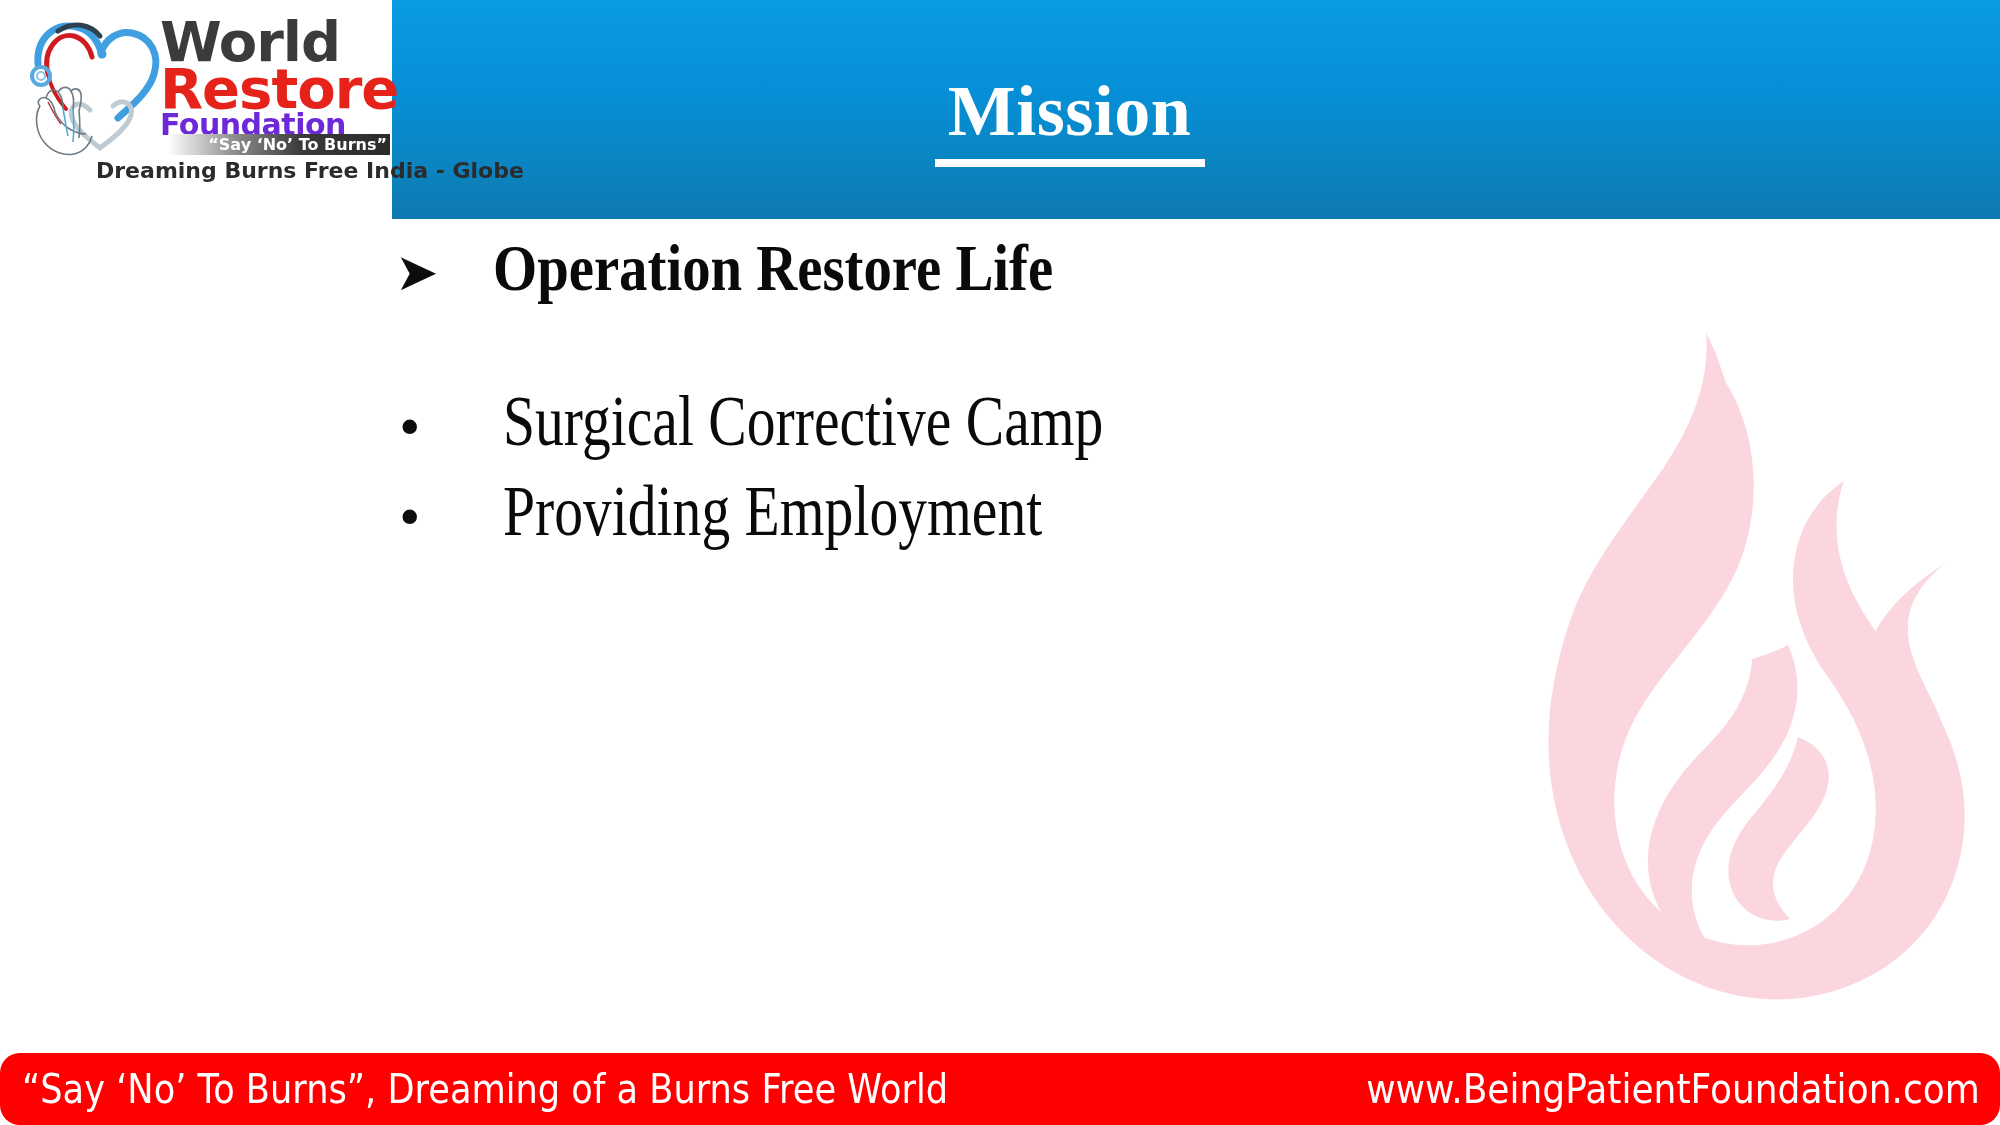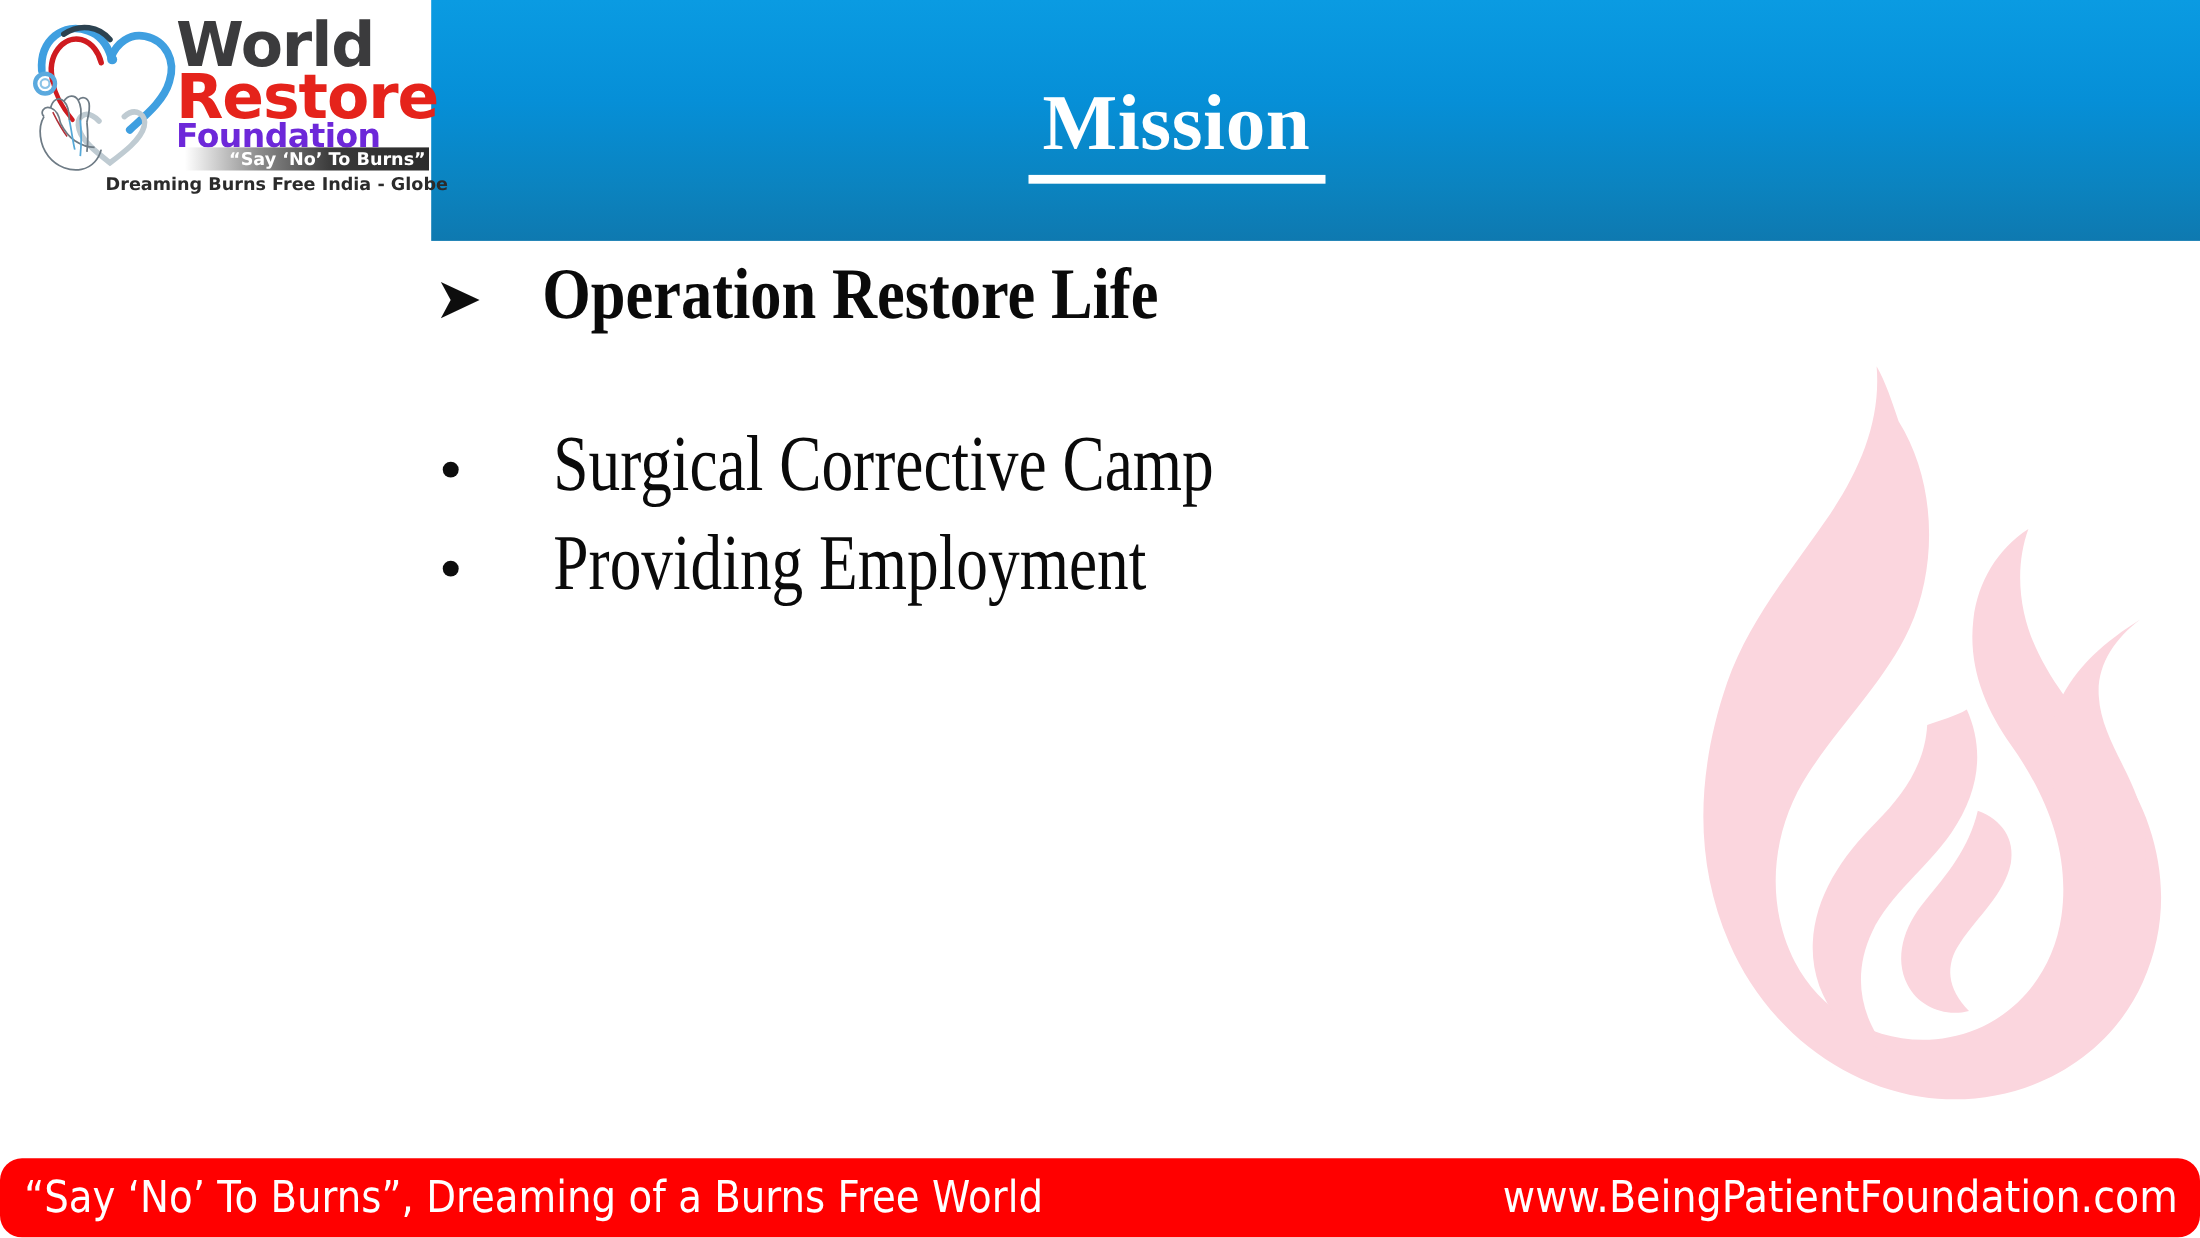--- a/index.html
+++ b/index.html
@@ -130,21 +130,21 @@
   .logo-subtagline {
     position: absolute;
     left: 78px;
     top: 152px;
     width: 294px;
     text-align: center;
   }
   .logo-subtagline span {
     font-family: "DejaVu Sans", "Liberation Sans", sans-serif;
     font-weight: bold;
-    font-size: 16px;
+    font-size: 22px;
     color: #2b2b2b;
     white-space: nowrap;
   }
 
   
   .flame-watermark {
     position: absolute;
     left: 1478px;
     top: 285px;
     width: 530px;

